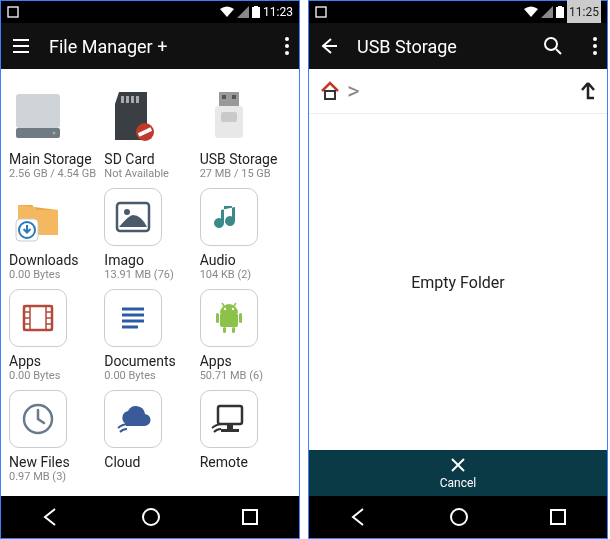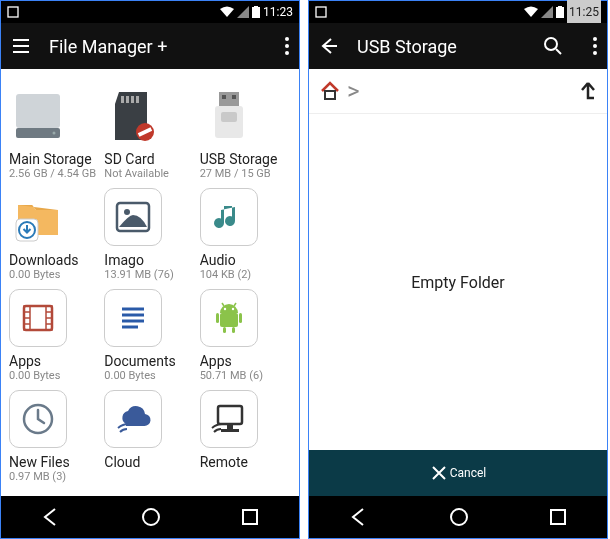--- a/index.html
+++ b/index.html
@@ -98,20 +98,21 @@
   .actionbar {
     height: 46px;
     background: #0b3a47;
     color: #fff;
     display: flex;
     align-items: stretch;
   }
   .actionbtn {
     flex: 1;
     display: flex;
+    flex-direction: column;
     align-items: center;
     justify-content: center;
     font-size: 12px;
     gap: 2px;
   }
   .phone2-content { display: flex; flex-direction: column; height: 100%; }
   svg { display: block; }
 </style>
 </head>
 <body>

